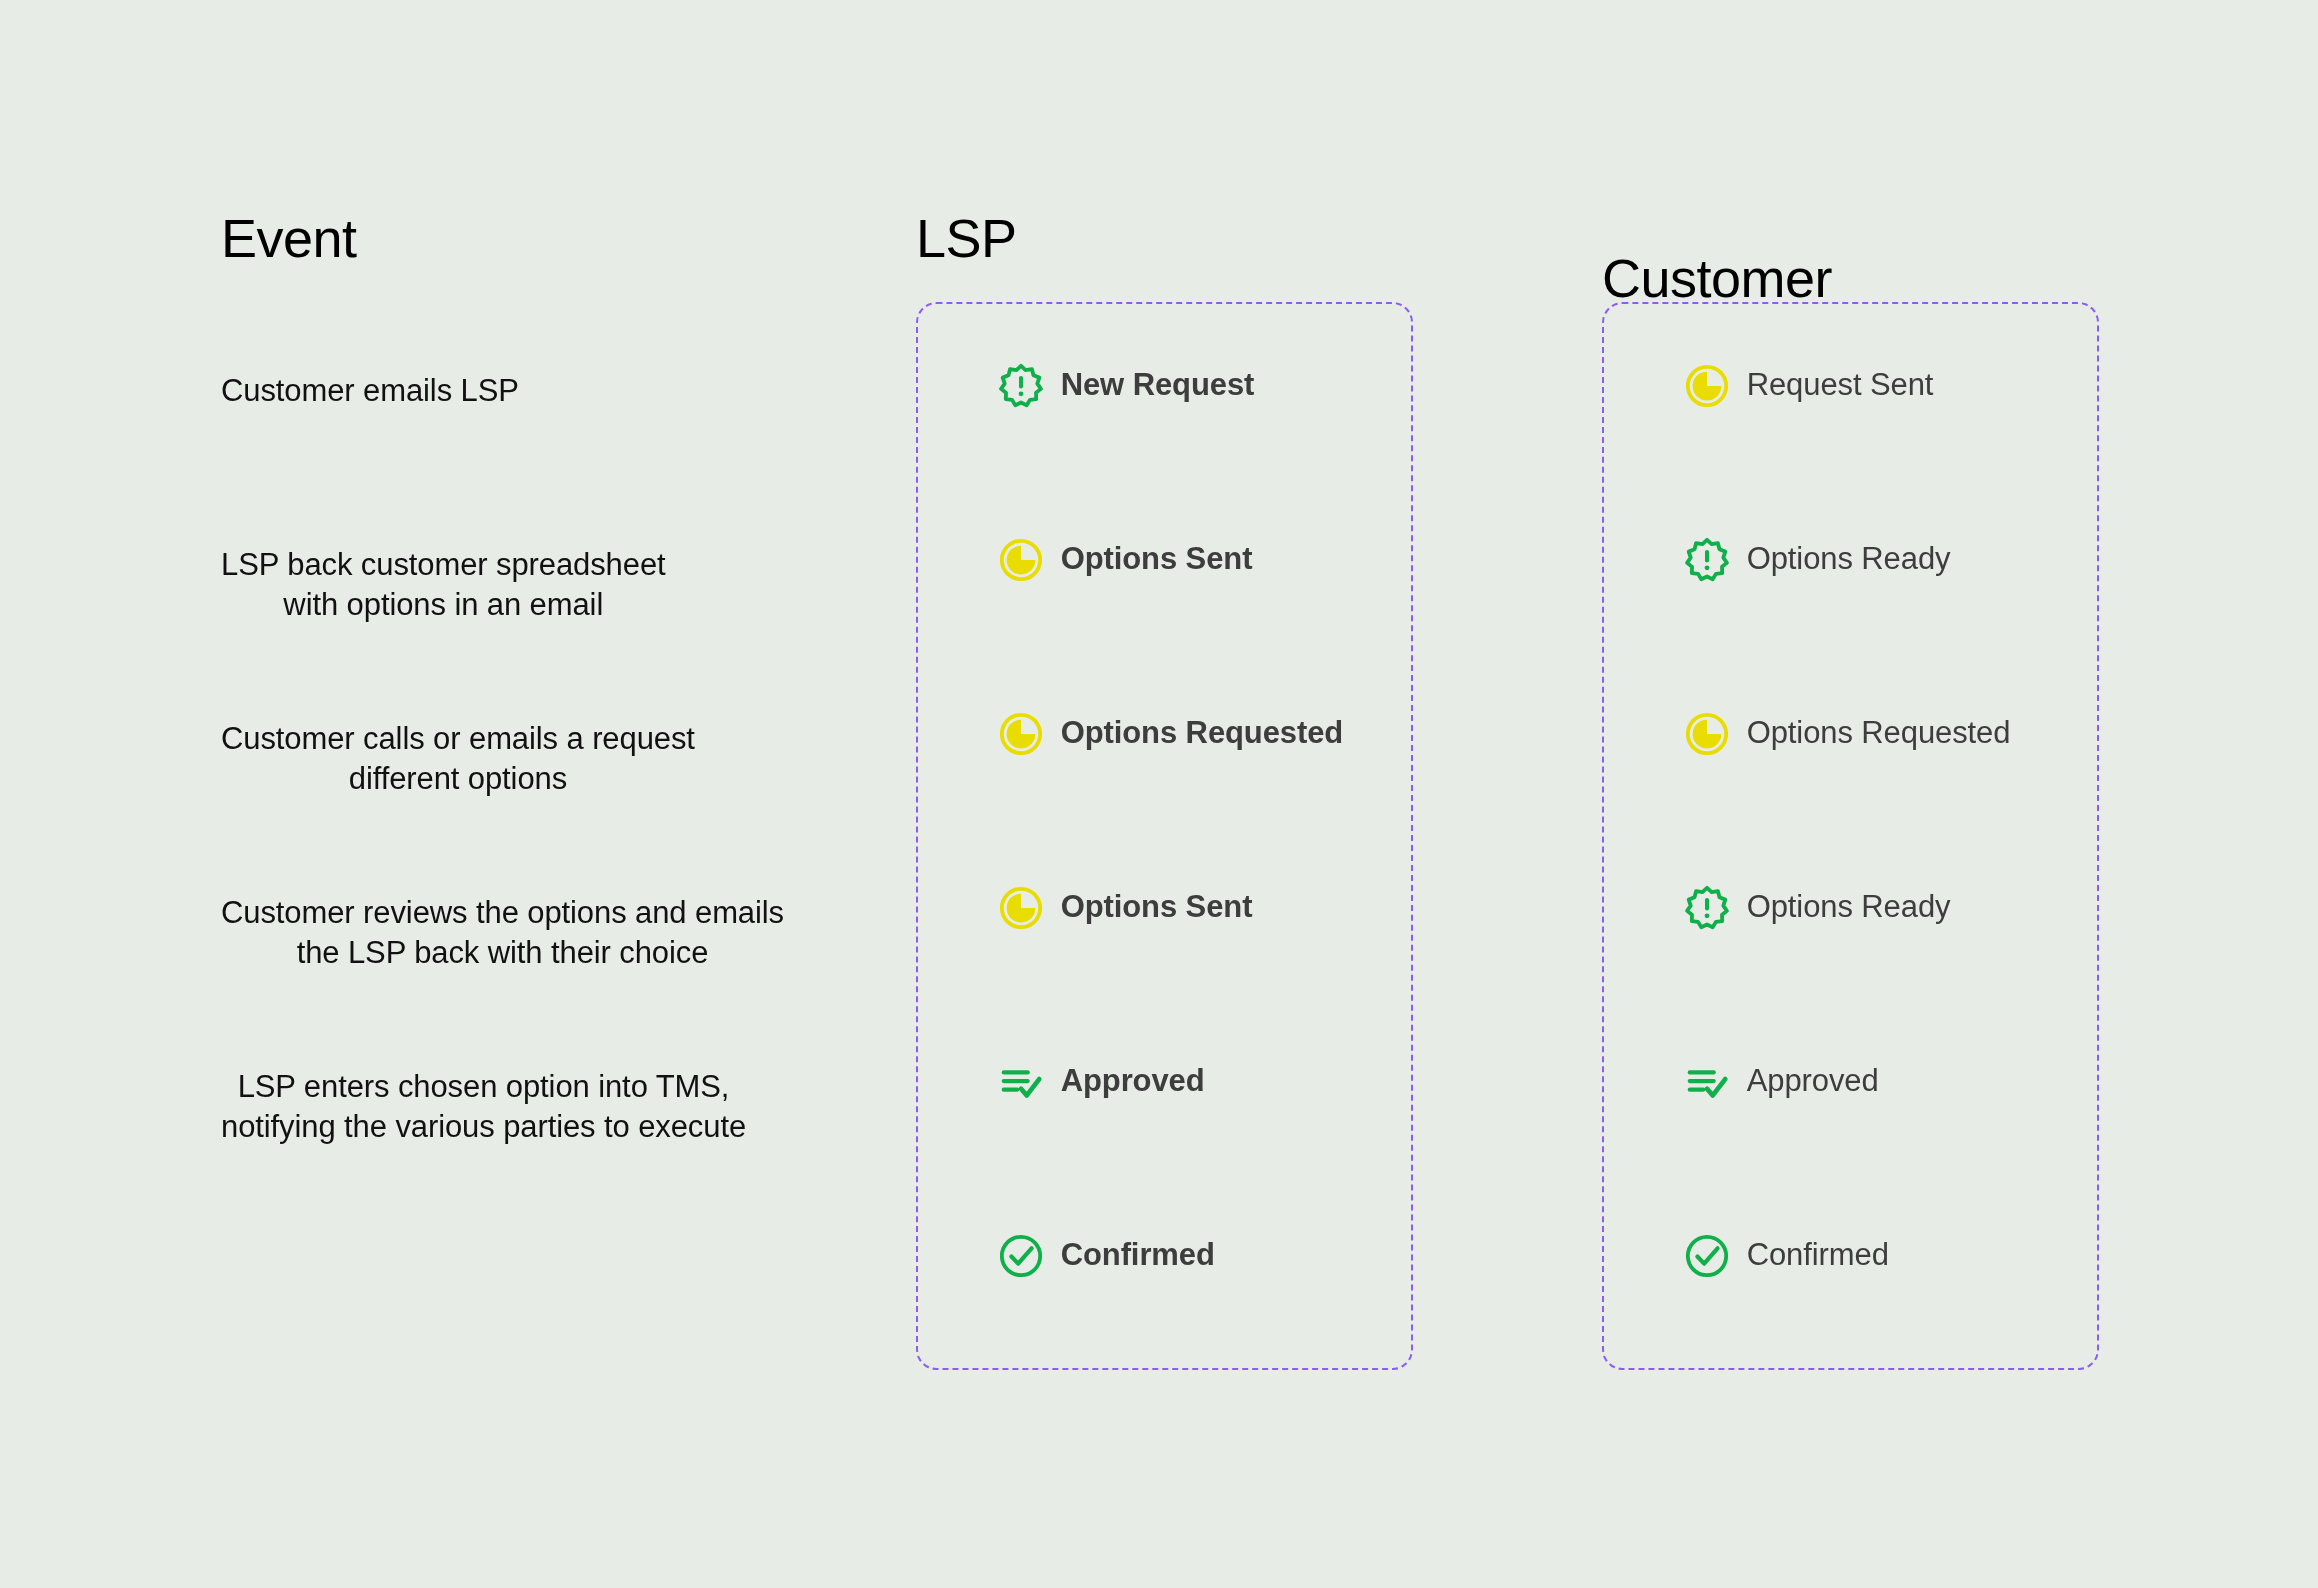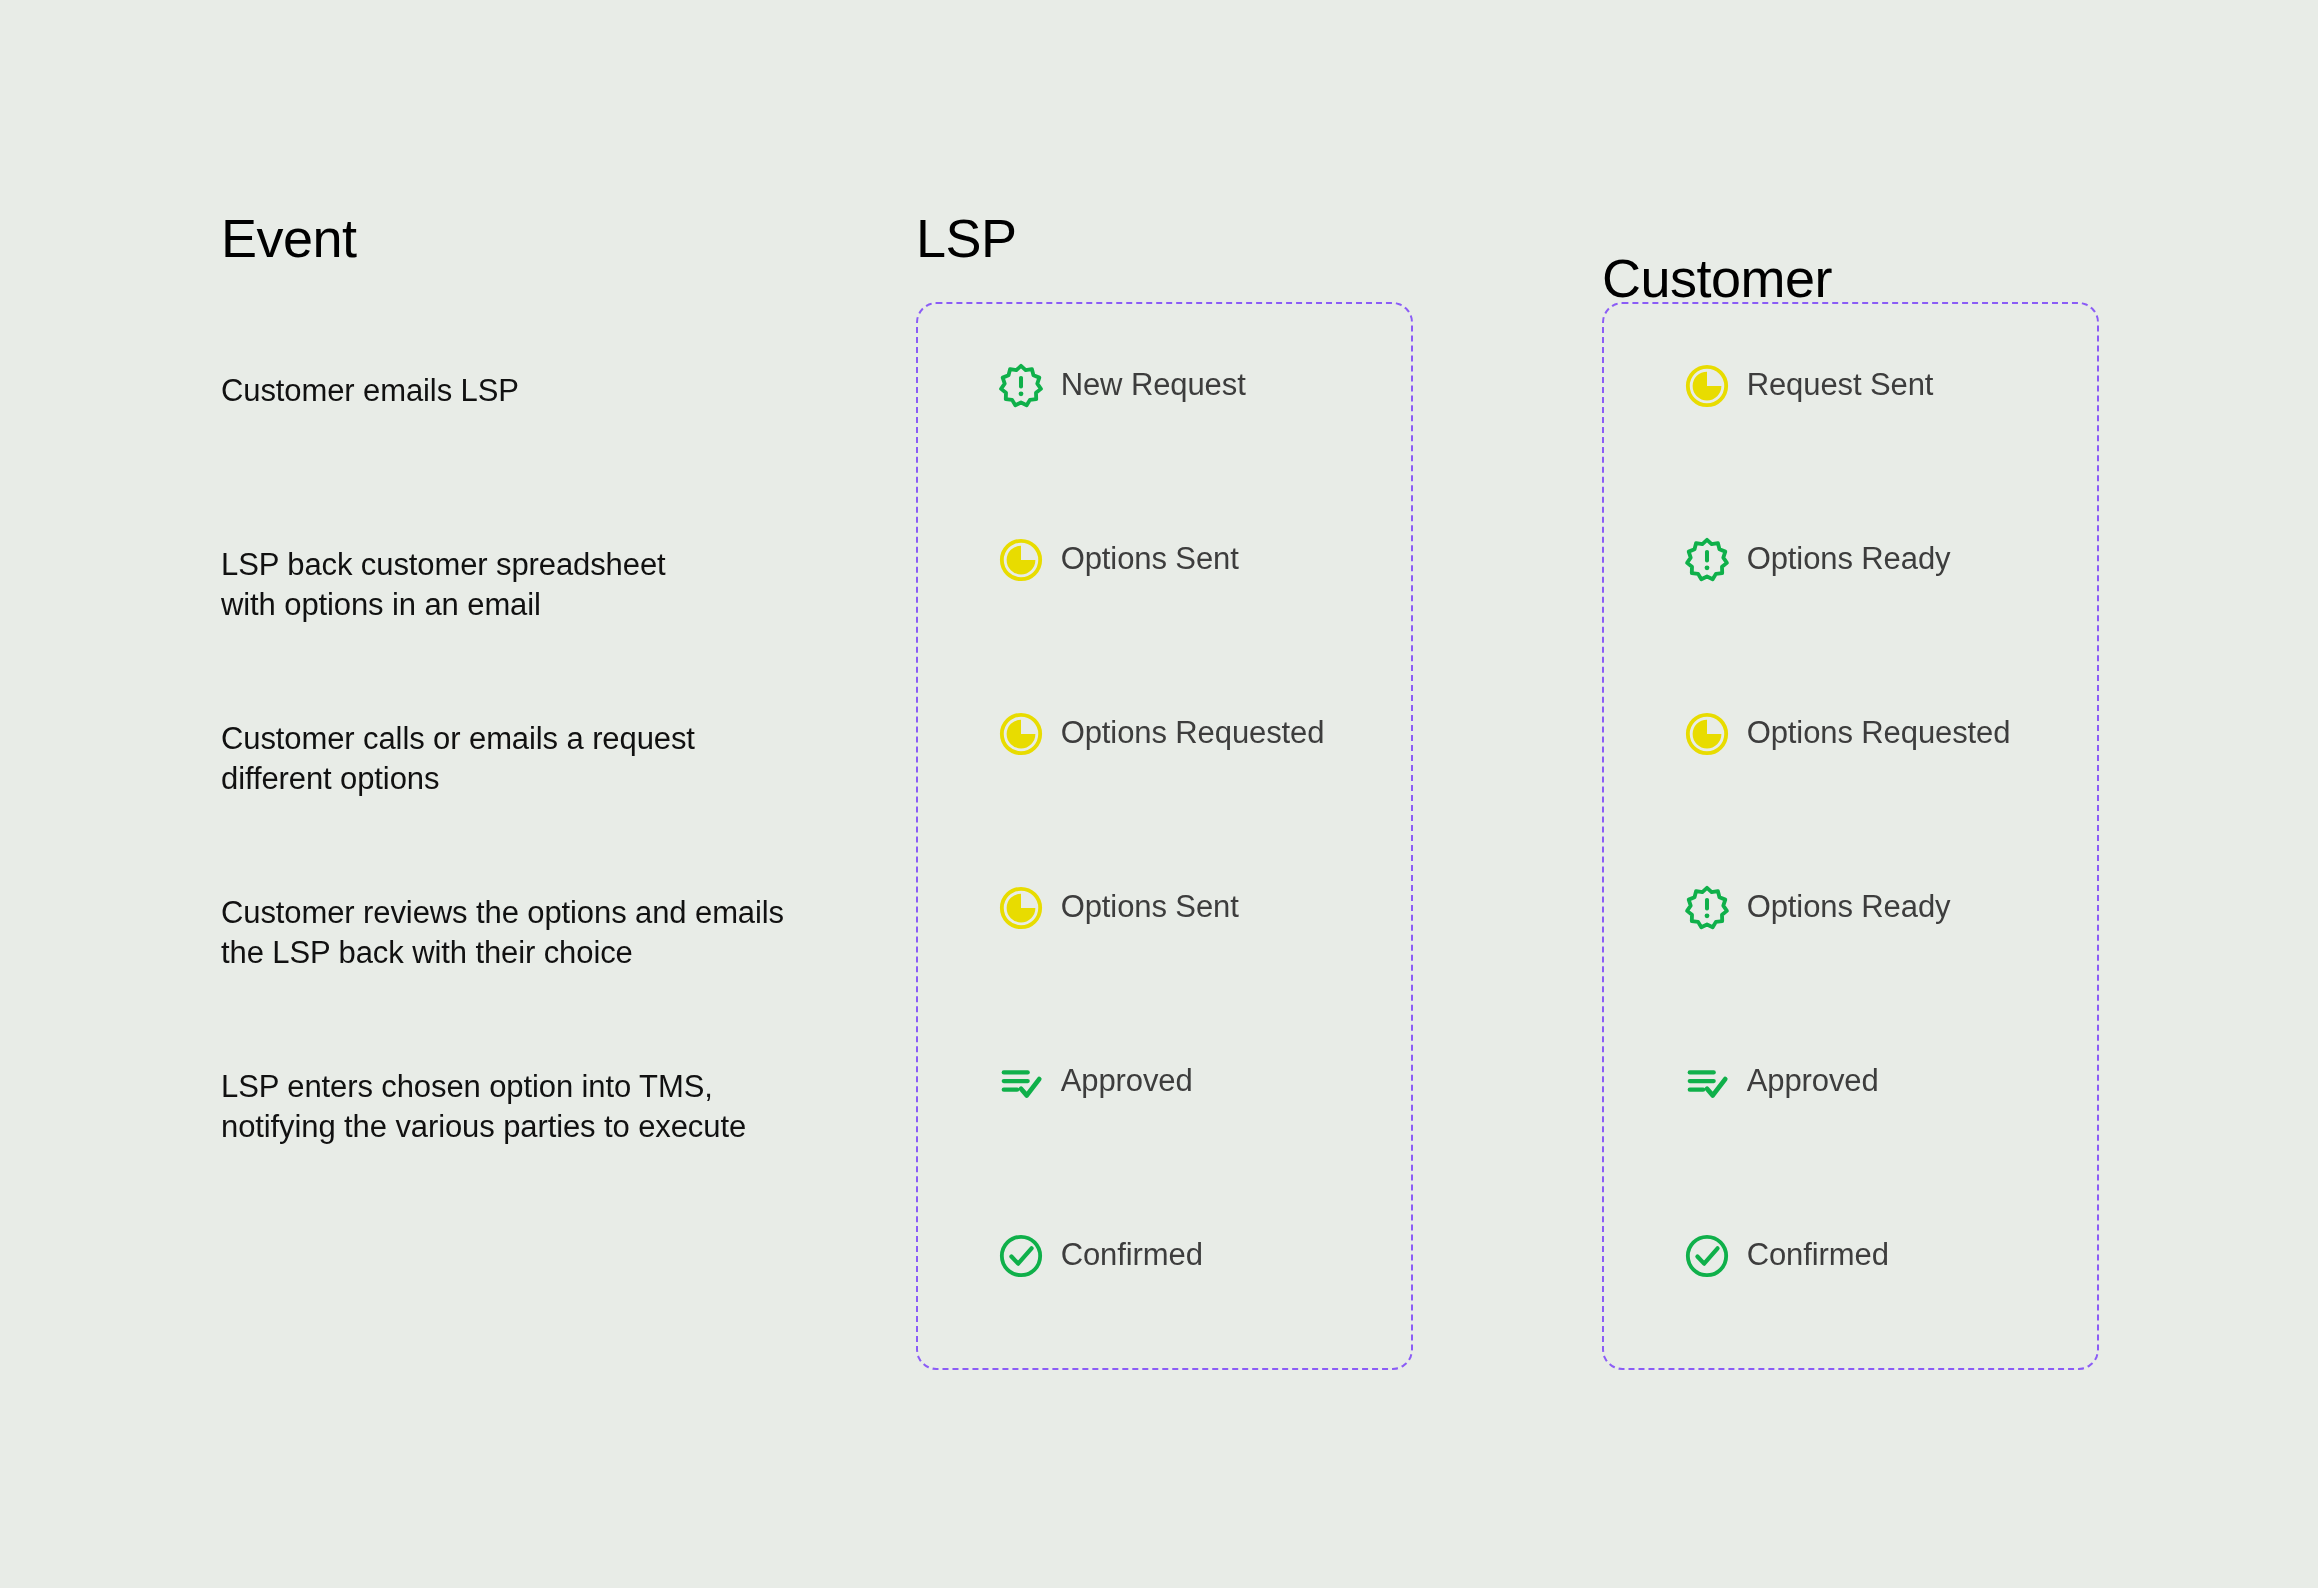--- a/index.html
+++ b/index.html
@@ -39,20 +39,21 @@
   .event-col {
     position: absolute;
     left: 221px;
     top: 371px;
     width: 649px;
   }
   .event-row {
     height: 174px;
     display: flex;
     align-items: flex-start;
+    text-align: center;
   }
   .event-text {
     font-size: 31px;
     line-height: 1.30;
     color: #111111;
     letter-spacing: -0.1px;
     white-space: pre-line;
   }
 
   
@@ -60,20 +61,21 @@
     position: absolute;
     border: 2.8px dashed #8b5cf6;
     border-radius: 20.4px;
     box-sizing: border-box;
   }
   #panel-lsp {
     left: 916px;
     top: 302px;
     width: 497px;
     height: 1068px;
+    font-weight: bold;
   }
   #panel-customer {
     left: 1602px;
     top: 302px;
     width: 497px;
     height: 1068px;
   }
 
   .panel-inner {
     position: absolute;

